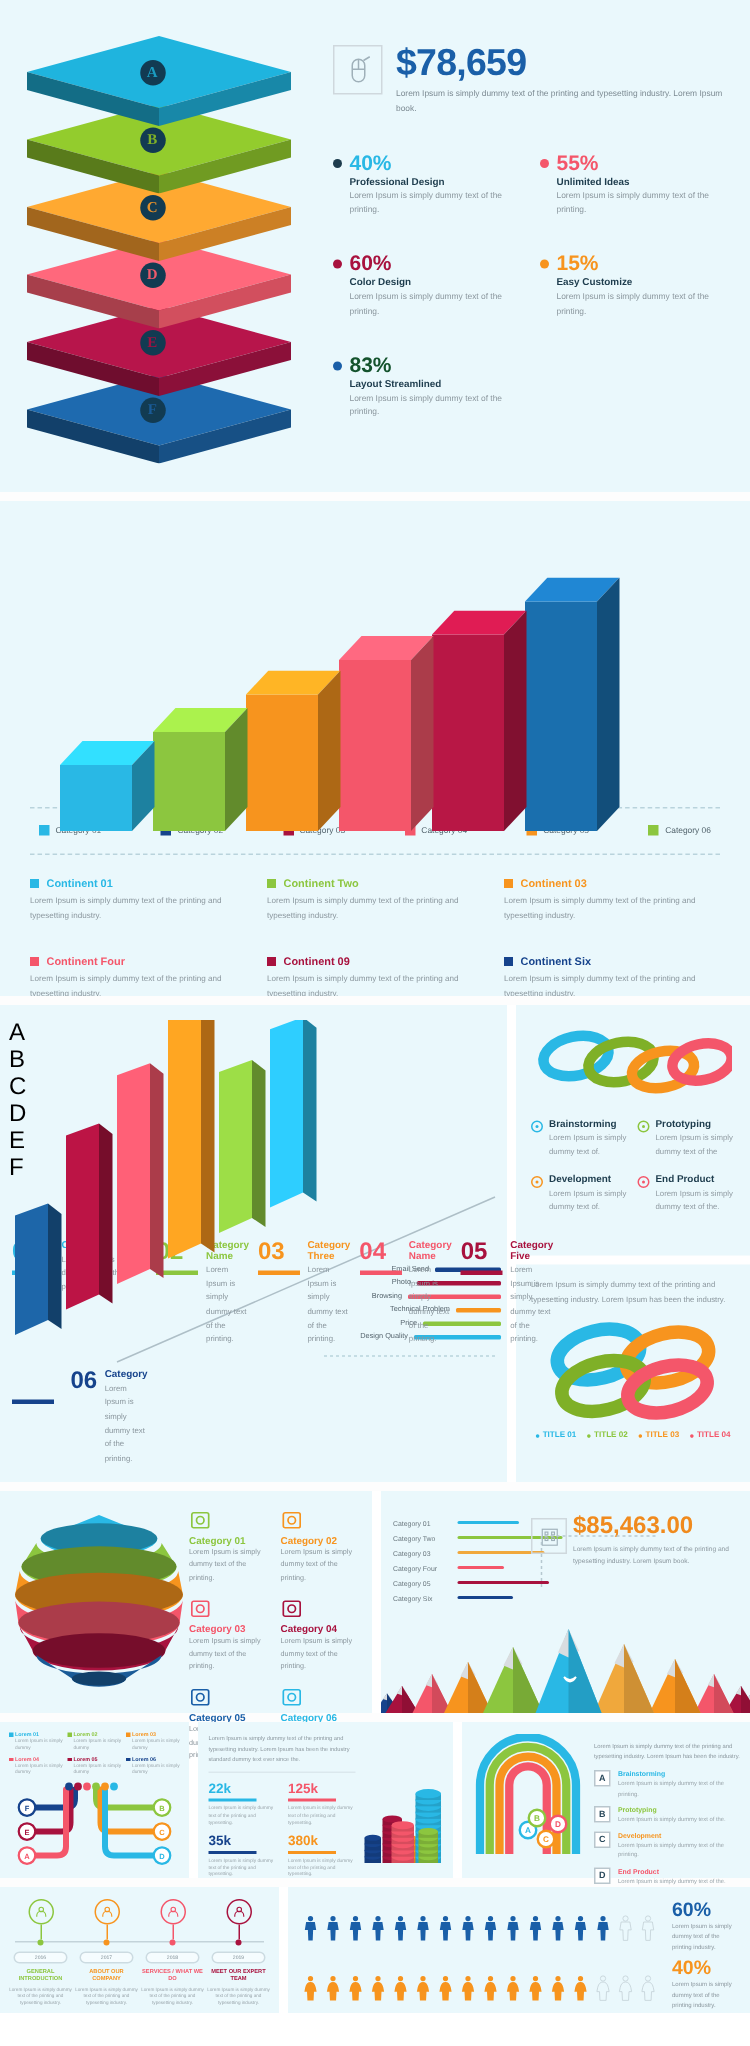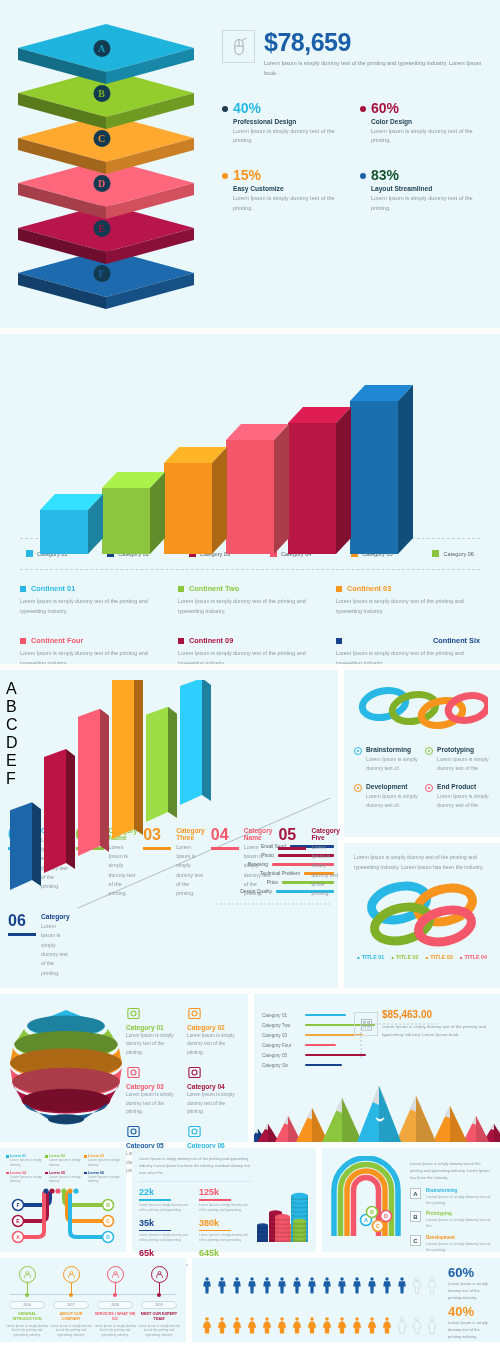--- a/index.html
+++ b/index.html
@@ -97,28 +97,28 @@
   #p4b { flex: 1; background: #eaf8fc; position: relative; overflow: hidden; }
   .cat6 { display: grid; grid-template-columns: 1fr 1fr; gap: 8px 6px; flex: 1; padding-top: 4px; }
   .c6 .ci { width: 15px; height: 15px; }
   .c6 h5 { font-size: 6.6px; font-weight: bold; margin-top: 3px; }
   .c6 p { font-size: 4.8px; color: #8b979e; line-height: 1.75; margin-top: 1px; }
   .mtn-legend { position: absolute; left: 8px; top: 16px; width: 140px; }
   .ml { display: flex; align-items: center; gap: 5px; height: 10px; }
   .ml .mlab { font-size: 4.6px; color: #6a777e; width: 38px; }
   .ml .mbar { height: 2.6px; border-radius: 1px; }
   .money2 { position: absolute; right: 8px; top: 16px; width: 110px; }
-  .money2 .amt { font-size: 10px; font-weight: bold; color: #f08a1d; line-height: 1; }
+  .money2 .amt { font-size: 16px; font-weight: bold; color: #f08a1d; line-height: 1; }
   .money2 .d { font-size: 4.4px; color: #8b979e; line-height: 1.8; margin-top: 3px; }
   .bld-box { position: absolute; right: 122px; top: 18px; width: 24px; height: 24px; border: 1px solid #cfd8dd; display: flex; align-items: center; justify-content: center; }
 
   
   #p5 { height: 104px; display: flex; gap: 6px; background: transparent; }
   #p5a { width: 126px; background: #eaf8fc; position: relative; padding: 6px; }
-  #p5b { width: 184px; background: #eaf8fc; padding: 8px 7px; }
+  #p5b { width: 170px; background: #eaf8fc; padding: 8px 7px; }
   #p5c { flex: 1; background: #eaf8fc; display: flex; padding: 8px 6px; }
   .mini6 { display: grid; grid-template-columns: 1fr 1fr 1fr; gap: 3px 3px; }
   .mini6 .m { padding-left: 4px; position: relative; }
   .mini6 .m::before { content: ""; position: absolute; left: 0; top: 1px; width: 2.5px; height: 2.5px; }
   .mini6 .m b { font-size: 3.6px; display: block; }
   .mini6 .m span { font-size: 3.2px; color: #9aa5ab; line-height: 1.5; display: block; }
   .coin-left { flex: 1; }
   .coin-left .lead { font-size: 3.8px; color: #8b979e; line-height: 1.8; border-bottom: 1px solid #dbe8ed; padding-bottom: 5px; }
   .kpis { display: grid; grid-template-columns: 1fr 1fr; gap: 6px 8px; margin-top: 6px; }
   .kpi b { font-size: 9px; font-weight: bold; display: block; line-height: 1; }
@@ -208,20 +208,26 @@
       </div>
     </div>
     <div class="stats-grid" id="statsHost">
         <div class="stat">
           <span class="dot" style="background: rgb(29, 60, 77);"></span>
           <div class="pct" style="color: rgb(41, 184, 229);">40%</div>
           <div class="ttl">Professional Design</div>
           <div class="txt">Lorem Ipsum is simply dummy text of the printing.</div>
         </div>
         <div class="stat">
+          <span class="dot" style="background: rgb(244, 86, 106);"></span>
+          <div class="pct" style="color: rgb(244, 86, 106);">55%</div>
+          <div class="ttl">Unlimited Ideas</div>
+          <div class="txt">Lorem Ipsum is simply dummy text of the printing.</div>
+        </div>
+        <div class="stat">
           <span class="dot" style="background: rgb(168, 18, 62);"></span>
           <div class="pct" style="color: rgb(168, 18, 62);">60%</div>
           <div class="ttl">Color Design</div>
           <div class="txt">Lorem Ipsum is simply dummy text of the printing.</div>
         </div>
         <div class="stat">
           <span class="dot" style="background: rgb(247, 148, 30);"></span>
           <div class="pct" style="color: rgb(247, 148, 30);">15%</div>
           <div class="ttl">Easy Customize</div>
           <div class="txt">Lorem Ipsum is simply dummy text of the printing.</div>
@@ -329,21 +335,21 @@
         <p>Lorem Ipsum is simply dummy text of the printing and typesetting industry.</p>
       </div>
       <div class="cont">
         <h4 style="color: rgb(168, 18, 62);">
           <i style="background: rgb(168, 18, 62);"></i>
           <span>Continent 09</span>
         </h4>
         <p>Lorem Ipsum is simply dummy text of the printing and typesetting industry.</p>
       </div>
       <div class="cont">
-        <h4 style="color: rgb(22, 67, 140); justify-content: space-between;">
+        <h4 style="color: rgb(22, 67, 140);">
           <i style="background: rgb(22, 67, 140);"></i>
           <span>Continent Six</span>
         </h4>
         <p>Lorem Ipsum is simply dummy text of the printing and typesetting industry.</p>
       </div>
     </div>
 </div>
 
 <div class="gap"></div>
 
@@ -459,21 +465,21 @@
             <div class="nn" style="color: rgb(168, 18, 62);">05</div>
             <div class="nbar" style="background: rgb(168, 18, 62);"></div>
           </div>
           <div>
             <h5 style="color: rgb(168, 18, 62);">Category Five</h5>
             <p>Lorem Ipsum is simply dummy text of the printing.</p>
           </div>
         </div>
         <div class="nitem">
           <div>
-            <div class="nn" style="color: rgb(22, 67, 140);">06</div>
+            <div class="nn" style="color: rgb(22, 67, 140); margin-left: 39px;">06</div>
             <div class="nbar" style="background: rgb(22, 67, 140);"></div>
           </div>
           <div>
             <h5 style="color: rgb(22, 67, 140);">Category</h5>
             <p>Lorem Ipsum is simply dummy text of the printing.</p>
           </div>
         </div>
       </div>
   </div>
   <div id="p3b">

